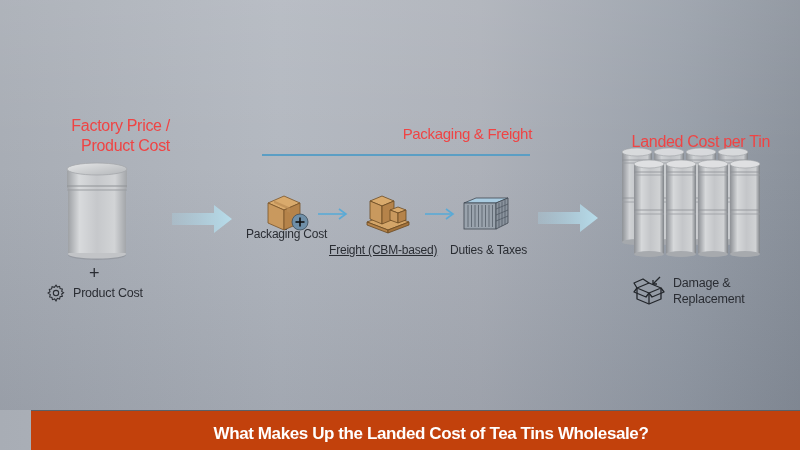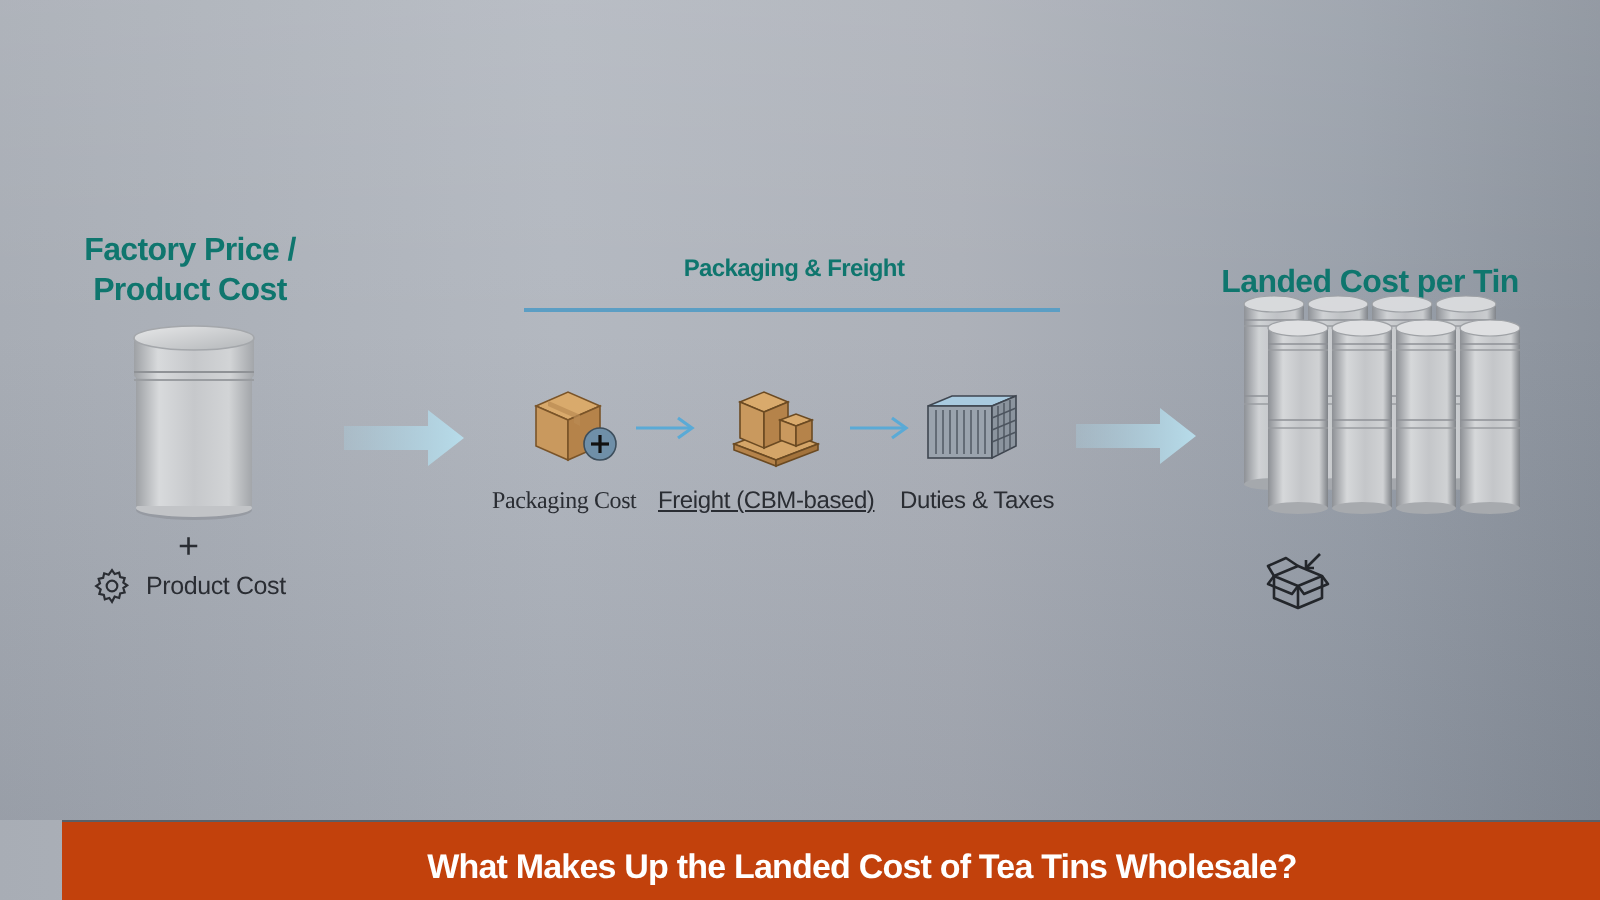--- a/index.html
+++ b/index.html
@@ -7,22 +7,22 @@
       width: 800px; height: 450px; overflow: hidden; position: relative;
       font-family: "Liberation Sans", "DejaVu Sans", sans-serif;
       background: linear-gradient(90deg, #a8adb5 0%, #b3b8c0 35%, #adb1b9 60%, #99a0aa 85%, #8b929c 100%);
     }
     .bg-vert {
       position: absolute; left: 0; top: 0; width: 800px; height: 410px;
       background: linear-gradient(180deg, rgba(255,255,255,0.08) 0%, rgba(255,255,255,0) 40%, rgba(40,50,70,0.12) 100%);
     }
     .abs { position: absolute; }
     .heading {
-      color: #0f766e; font-weight: bold; font-size: 16px; letter-spacing: -0.3px;
-      text-align: center; line-height: 20px;
+      color: #ef4444; font-weight: normal; font-size: 16px; letter-spacing: -0.3px;
+      text-align: right; line-height: 20px;
     }
     .label { color: #2a2d33; font-size: 12px; letter-spacing: -0.2px; line-height: 15px; }
     .caption-bar {
       position: absolute; left: 0; top: 410px; width: 800px; height: 40px;
       background: #c2410c;
       border-top: 1px solid #5a5f66;
       margin-left: 31px;
     }
     .caption-text {
       position: absolute; left: 0; top: 13px; width: 800px; text-align: center;
@@ -84,21 +84,21 @@
     <defs>
       <linearGradient id="arrowGrad" x1="0" x2="1">
         <stop offset="0" stop-color="#a9cfe0" stop-opacity="0.35"></stop>
         <stop offset="1" stop-color="#b7dcea" stop-opacity="1"></stop>
       </linearGradient>
     </defs>
     <path d="M0 8 H42 V0 L60 14 L42 28 V20 H0 Z" fill="url(#arrowGrad)"></path>
   </svg>
 </div>
 
-<div class="abs heading" style="left:262px; top:124px; width:270px; font-size:12px;">Packaging &amp; Freight</div>
+<div class="abs heading" style="left:262px; top:124px; width:270px; font-size:15px;">Packaging &amp; Freight</div>
 
 <div class="abs" style="left:262px; top:154px; width:268px; height:2px; background:#5b9ec4;"></div>
 
 <div class="abs" style="left:264px; top:193px;">
   <svg width="46" height="40" viewBox="0 0 46 40">
     <polygon points="4,10 20,3 36,10 20,17" fill="#d9aa6c" stroke="#7a5428" stroke-width="0.8"></polygon>
     <polygon points="4,10 20,17 20,37 4,30" fill="#c9995e" stroke="#7a5428" stroke-width="0.8"></polygon>
     <polygon points="20,17 36,10 36,30 20,37" fill="#b5834a" stroke="#7a5428" stroke-width="0.8"></polygon>
     <polygon points="10,7.4 26,14.4 26,20 23,18.5 23,15.7 10,10" fill="#b98a52" opacity="0.7"></polygon>
     <circle cx="36" cy="29" r="8" fill="#6f8fa8" stroke="#3d4e5c" stroke-width="0.8"></circle>
@@ -152,21 +152,21 @@
       <line x1="37" y1="8" x2="37" y2="32"></line>
         <line x1="40" y1="6.5" x2="40" y2="31"></line>
       <line x1="43" y1="5" x2="43" y2="29.5"></line>
       <line x1="34" y1="14" x2="46" y2="9"></line>
         <line x1="34" y1="20" x2="46" y2="15"></line>
       <line x1="34" y1="26" x2="46" y2="21"></line>
     </g>
   </svg>
 </div>
 
-<div class="abs label" style="left:246px; top:243px;font-family:Liberation Serif, serif;">Packaging Cost</div>
+<div class="abs label" style="left:246px; top:227px;">Packaging Cost</div>
 <div class="abs label" style="left:329px; top:243px;text-decoration:underline;">Freight (CBM-based)</div>
 <div class="abs label" style="left:450px; top:243px;">Duties &amp; Taxes</div>
 
 <div class="abs big-arrow" style="left:538px; top:204px;">
   <svg width="60" height="28" viewBox="0 0 60 28">
     <path d="M0 8 H42 V0 L60 14 L42 28 V20 H0 Z" fill="url(#arrowGrad)"></path>
   </svg>
 </div>
 
 <div class="abs heading" style="left:600px; top:117px; width:170px;margin-top:15px;">Landed Cost per Tin</div>
@@ -210,18 +210,22 @@
       <polygon points="4,13 16,8 28,13 16,18"></polygon>
       <polyline points="4,13 4,24 16,29 28,24 28,13"></polyline>
       <line x1="16" y1="18" x2="16" y2="29"></line>
       <polyline points="4,13 1,17 13,22 16,18"></polyline>
       <polyline points="28,13 31,17 19,22 16,18"></polyline>
       <polyline points="16,8 10,4 1,8 4,13"></polyline>
       <line x1="27" y1="2" x2="20" y2="9"></line>
       <polyline points="20,5 20,9 24,9"></polyline>
     </svg>
   </span>
+  <span class="label" style="margin-left:8px; font-size:12.5px; line-height:16px;">
+    <span style="display:block;">Damage &amp;</span>
+    <span style="display:block;">Replacement</span>
+  </span>
 </div>
 
 <div class="caption-bar">
   <div class="caption-dot"></div>
   <div class="caption-text">What Makes Up the Landed Cost of Tea Tins Wholesale?</div>
 </div>
 
 </body></html>

